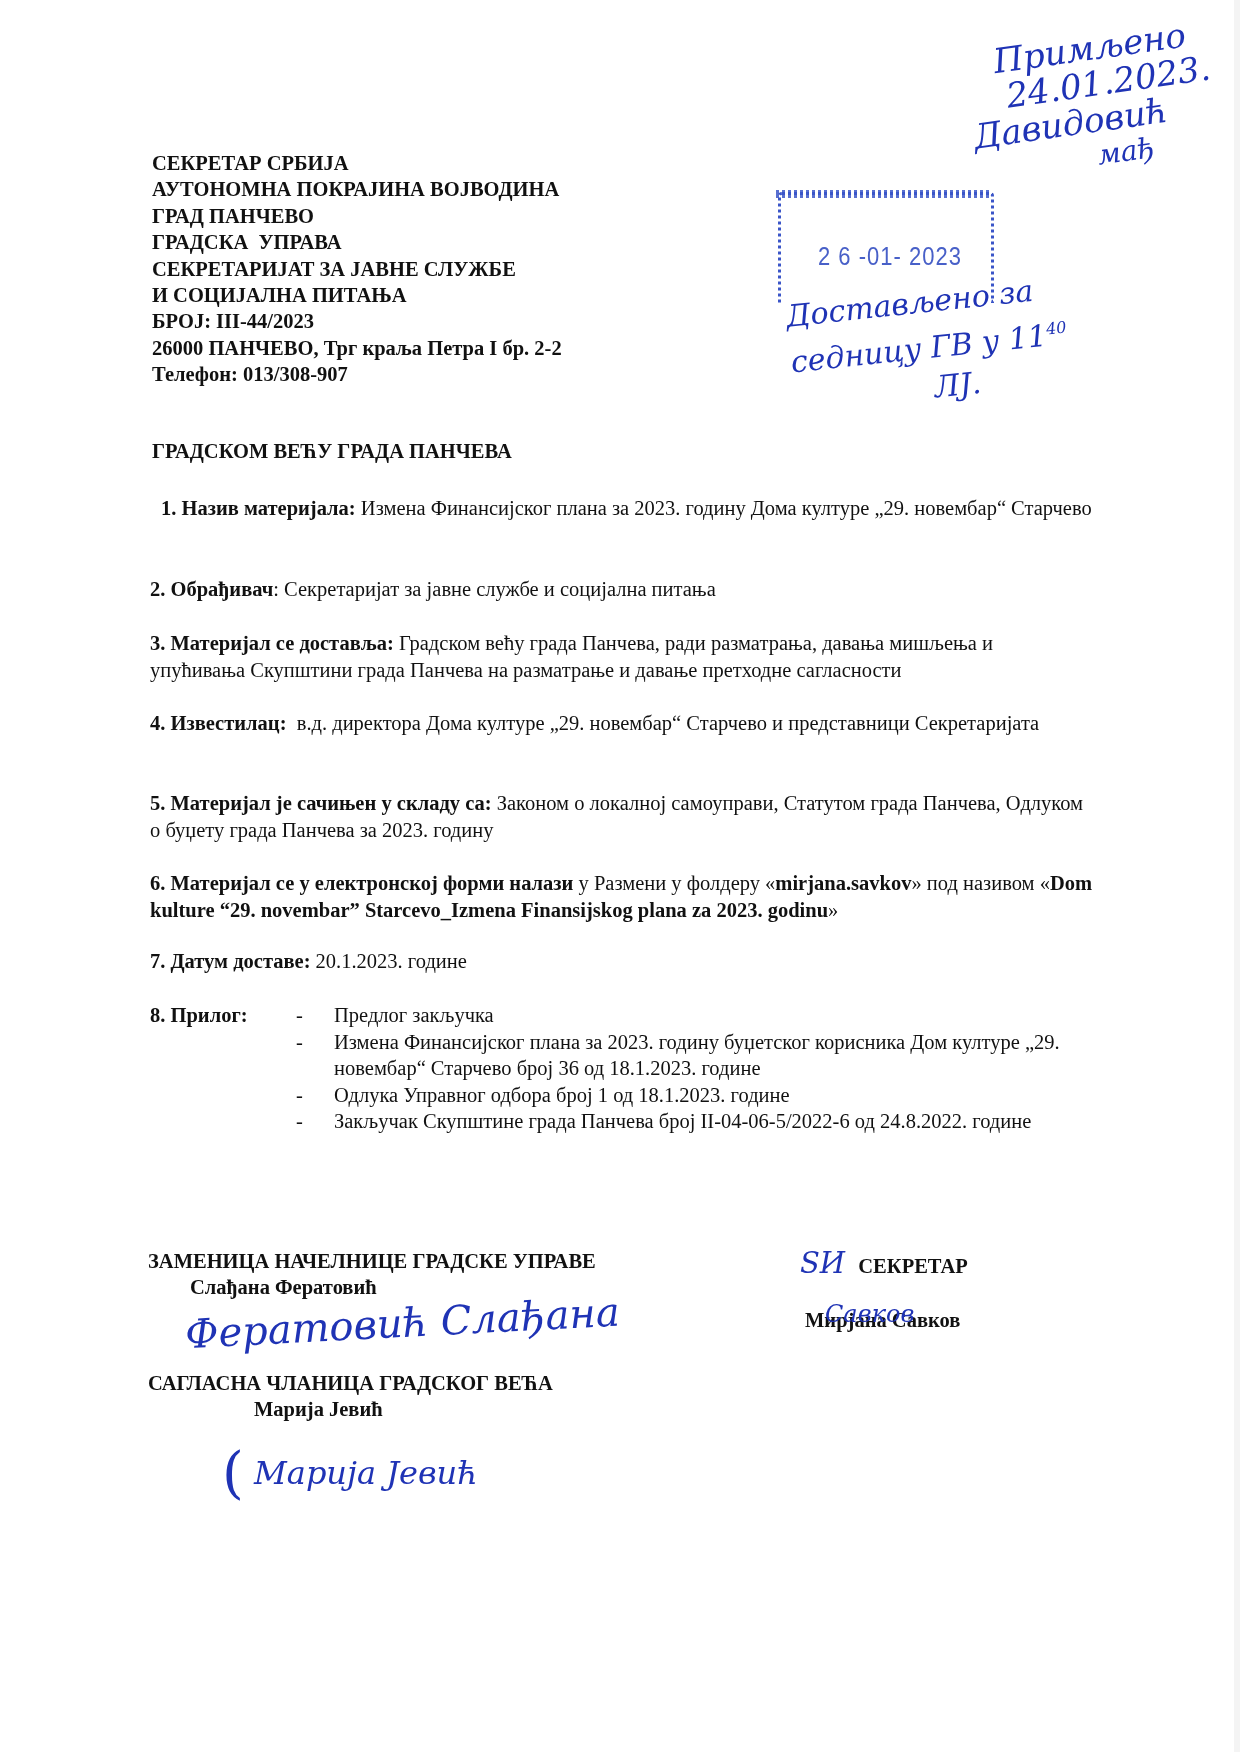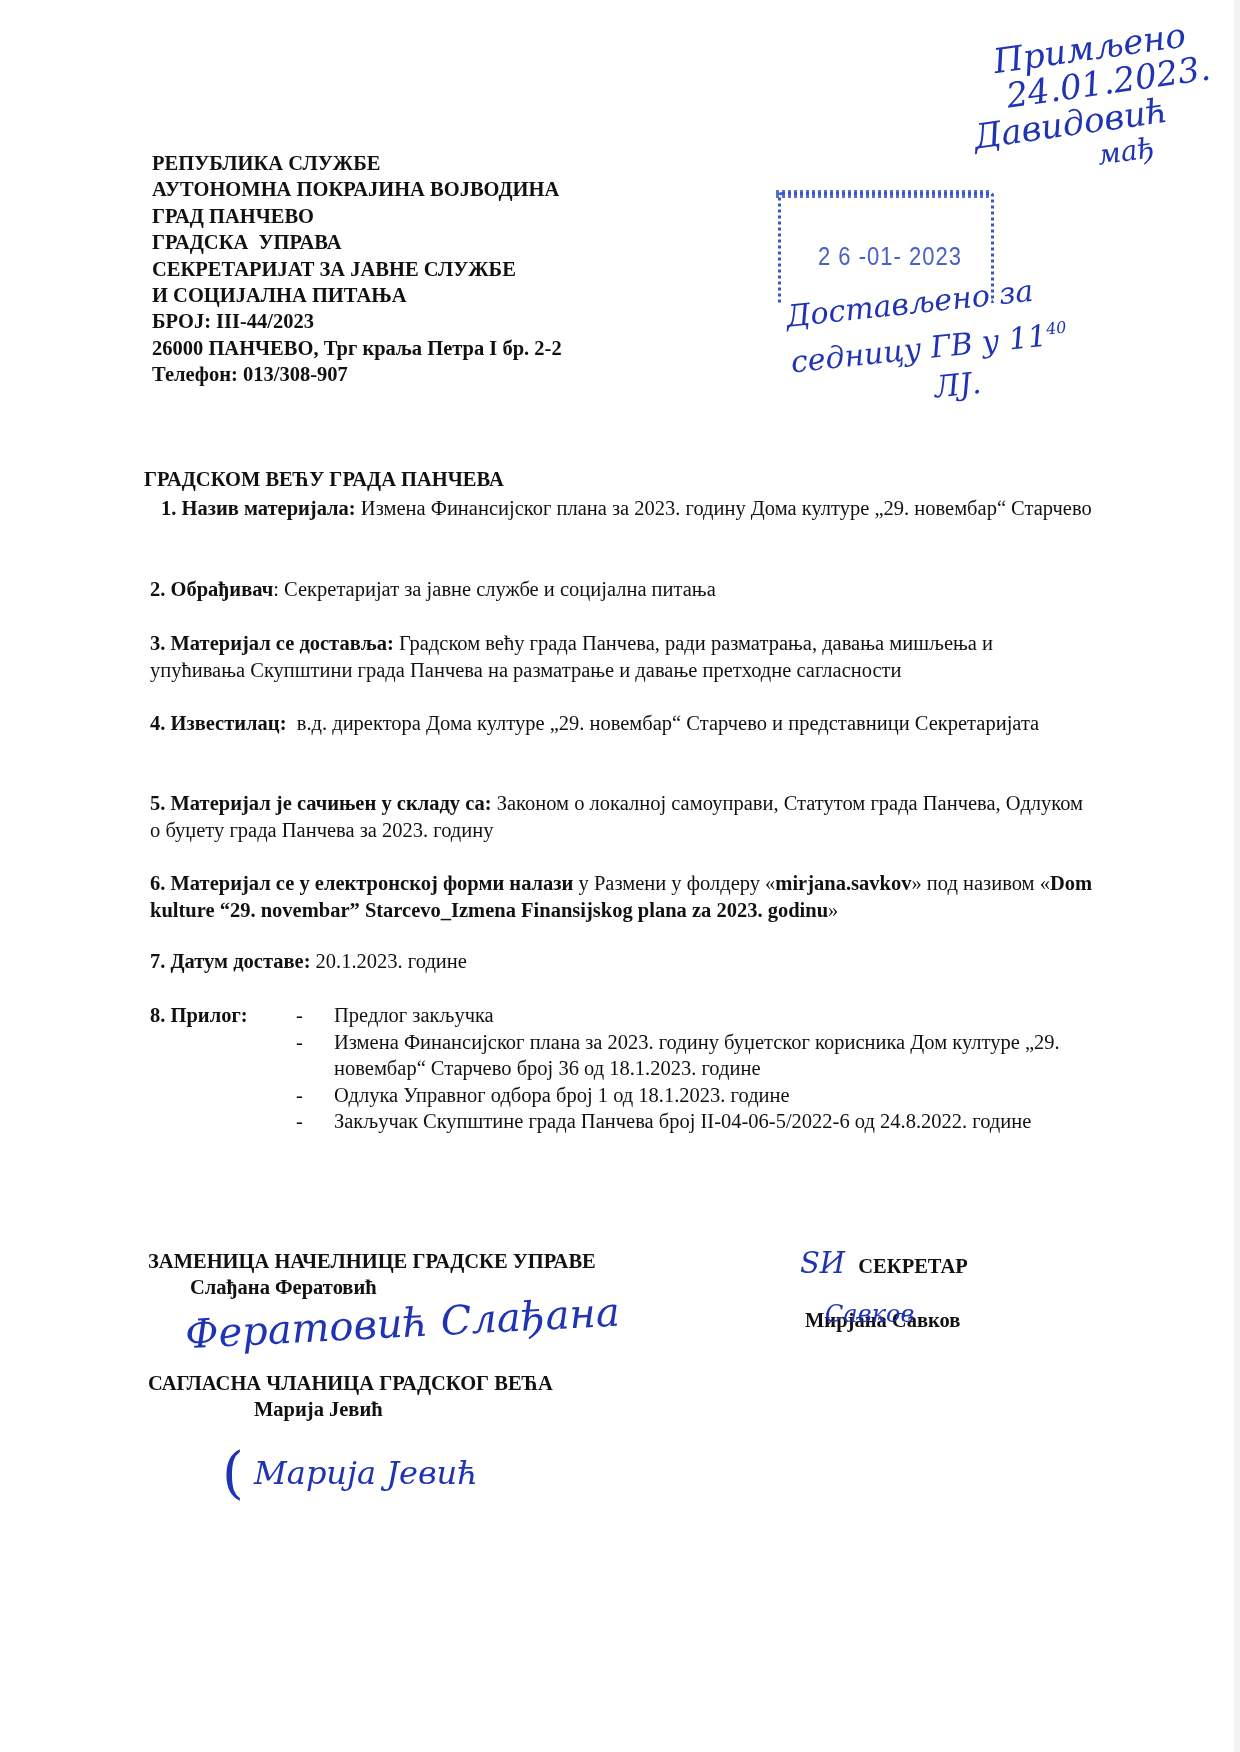--- a/index.html
+++ b/index.html
@@ -5,21 +5,21 @@
   html, body { margin: 0; padding: 0; background: #ffffff; }
   body { width: 1240px; height: 1752px; position: relative; overflow: hidden;
          font-family: "Liberation Serif", "DejaVu Serif", serif; color: #111; }
   .page { position: absolute; left: 0; top: 0; width: 1240px; height: 1752px; background: #fff; }
   .edge { position: absolute; right: 0; top: 0; width: 6px; height: 1752px; background: #f4f4f4; }
 
   .header { position: absolute; left: 152px; top: 150px; font-weight: bold; font-size: 20.5px; line-height: 26.4px; }
   .header div { white-space: nowrap; }
   .header .light { font-weight: bold; font-size: 19px; }
 
-  .addressee { position: absolute; left: 144px; top: 440px; font-weight: bold; font-size: 20.5px; margin-top: 28px; }
+  .addressee { position: absolute; left: 152px; top: 440px; font-weight: bold; font-size: 20.5px; }
 
   .item { position: absolute; left: 150px; width: 940px; font-size: 20.5px; line-height: 26.5px;
           font-family: "Liberation Serif", serif; }
   .item .lbl { font-weight: bold; }
   .item .bold { font-weight: bold; }
 
   .attach { position: absolute; left: 150px; top: 1002px; font-size: 20.5px; line-height: 26.5px; }
   .attach .lbl { font-weight: bold; position: absolute; left: 0; top: 0; white-space: nowrap; }
   .attach ul { list-style: none; margin: 0; padding: 0; position: absolute; left: 146px; top: 0; width: 780px; }
   .attach li { position: relative; padding-left: 38px; }
@@ -34,21 +34,21 @@
                 font-size: 22px; color: #4860c8; letter-spacing: 1px; transform: scaleY(1.2); }
   .hw-text { position: absolute; font-family: "DejaVu Serif", serif; font-style: italic; color: #1f33b5; white-space: nowrap; }
 </style>
 </head>
 <body>
 
 <div class="page">
   <div class="edge"></div>
 
   <div class="header">
-    <div>РЕПУБЛИКА СЛУЖБЕ</div>
+    <div>СЕКРЕТАР СРБИЈА</div>
     <div>АУТОНОМНА ПОКРАЈИНА ВОЈВОДИНА</div>
     <div>ГРАД ПАНЧЕВО</div>
     <div style="white-space:pre">ГРАДСКА  УПРАВА</div>
     <div>СЕКРЕТАРИЈАТ ЗА ЈАВНЕ СЛУЖБЕ</div>
     <div>И СОЦИЈАЛНА ПИТАЊА</div>
     <div>БРОЈ: III-44/2023</div>
     <div>26000 ПАНЧЕВО, Трг краља Петра I бр. 2-2</div>
     <div>Телефон: 013/308-907</div>
   </div>
 

